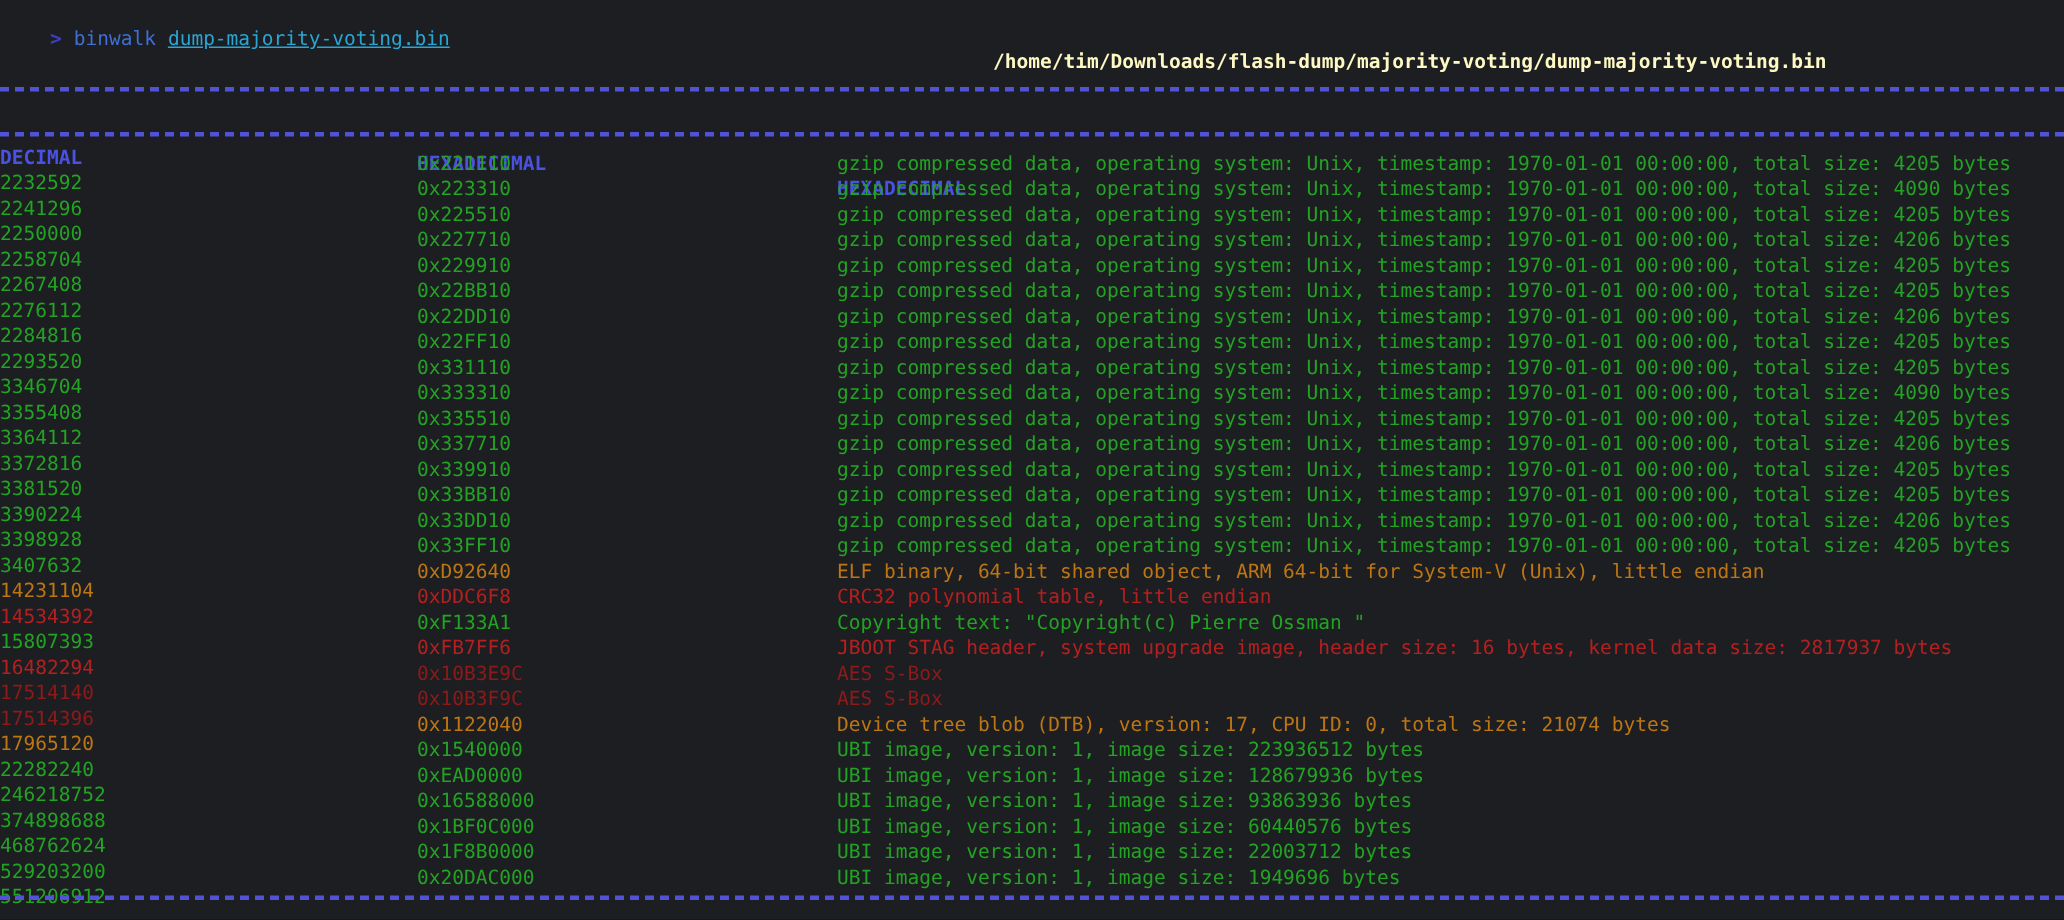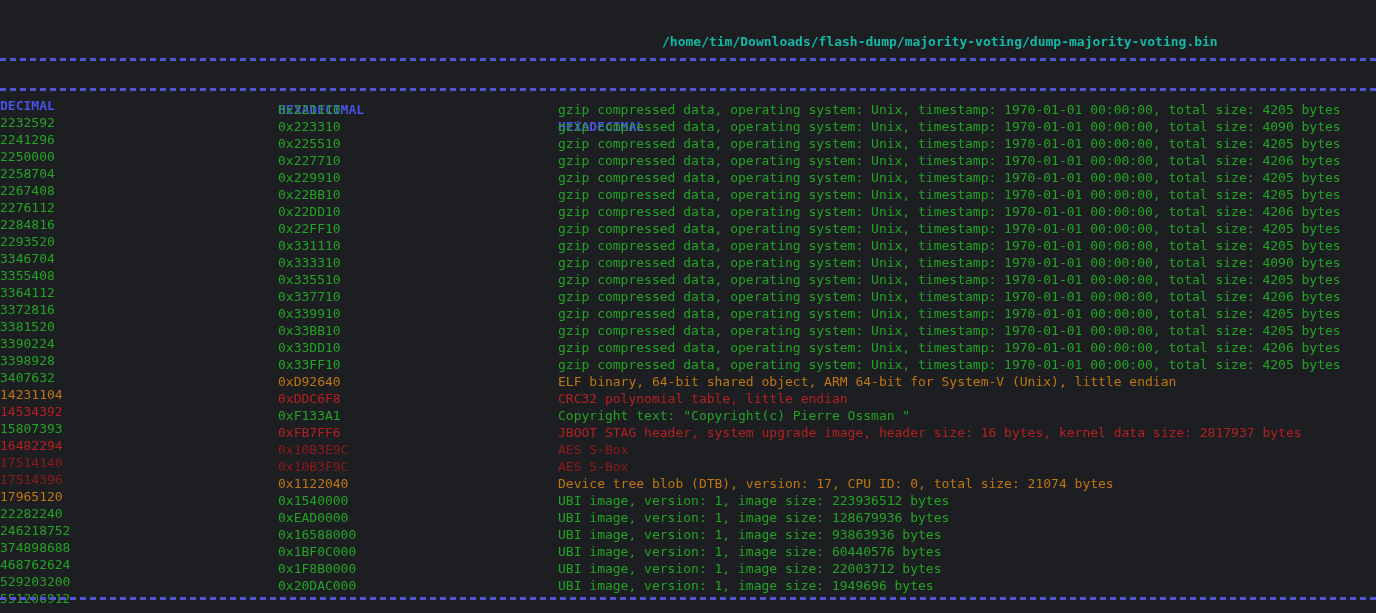--- a/index.html
+++ b/index.html
@@ -40,22 +40,25 @@
   .col-hex  { position: absolute; left: 278px; }
   .col-desc { position: absolute; left: 558px; text-align: center; }
   .rows { position: absolute; top: 101px; left: 0; width: 100%; text-decoration: underline; }
   .row { position: relative; height: 17px; width: 100%; }
 </style>
 </head>
 <body>
 
 <div class="terminal" style="background: rgb(29, 30, 34);">
 
+  <div class="line cmd">
+    <span class="prompt" style="color: rgb(61, 61, 200);">&gt;</span><span class="prog" style="color: rgb(63, 111, 212);">binwalk</span><span class="arg" style="color: rgb(41, 166, 212);">dump-majority-voting.bin</span>
+  </div>
 
-  <div class="path-line" style="color: #14b8a6;">/home/tim/Downloads/flash-dump/majority-voting/dump-majority-voting.bin</div>
+  <div class="path-line" style="color: #fef9c3;">/home/tim/Downloads/flash-dump/majority-voting/dump-majority-voting.bin</div>
 
   <div class="sep" style="top: 58px; background: repeating-linear-gradient(90deg, rgb(82, 82, 214) 0px, rgb(82, 82, 214) 6px, transparent 6px, transparent 10px);"></div>
 
   <div class="headers" style="color: rgb(74, 82, 228);">
     <span class="col-dec">DECIMAL</span>
     <span class="col-hex">HEXADECIMAL</span>
     <span class="col-desc">HEXADECIMAL</span>
   </div>
 
   <div class="sep" style="top: 88px; background: repeating-linear-gradient(90deg, rgb(82, 82, 214) 0px, rgb(82, 82, 214) 6px, transparent 6px, transparent 10px);"></div>

